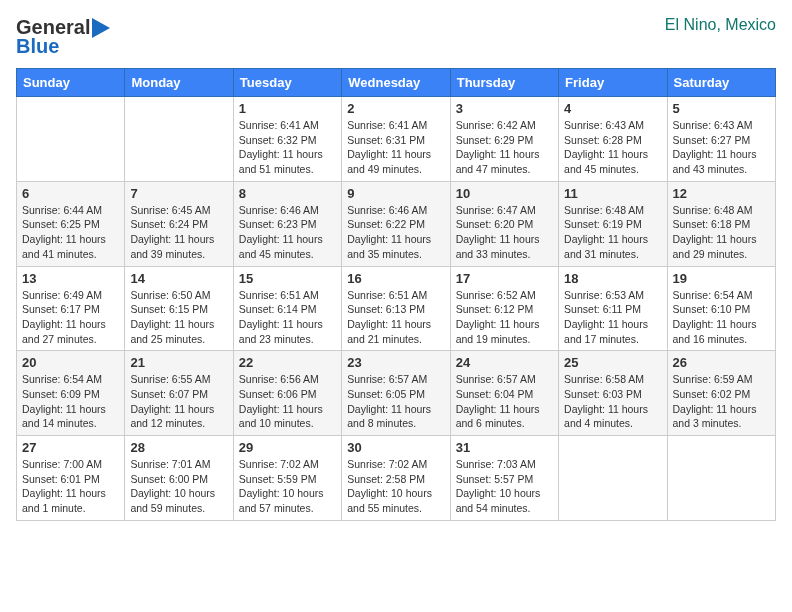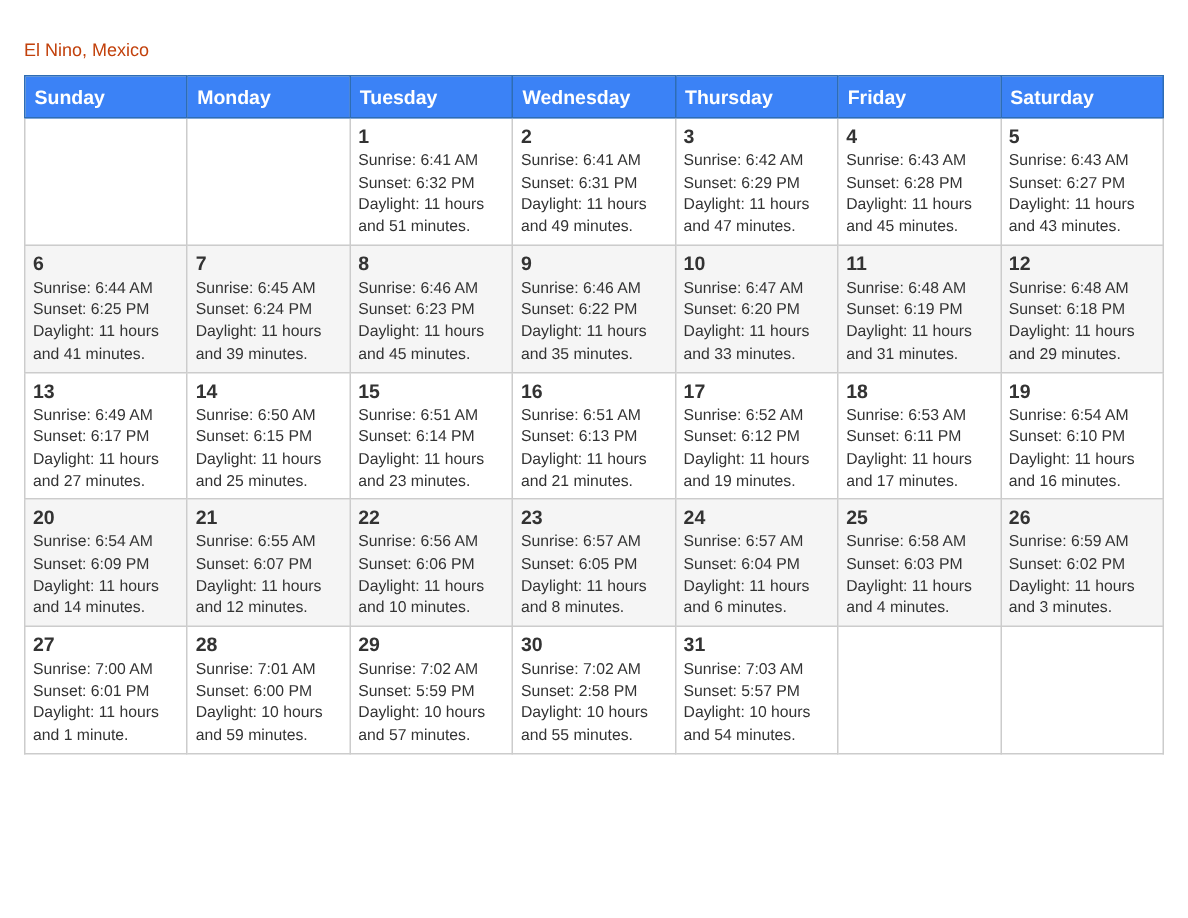--- a/index.html
+++ b/index.html
@@ -50,23 +50,23 @@
     }
     .title-block {
       text-align: right;
     }
     .month-title {
       font-size: 36px;
       font-weight: bold;
       color: #333;
     }
     .location {
-      font-size: 12px;
-      color: #c2410c;
-      margin-top: 10px;
+      font-size: 16px;
+      color: #0f766e;
+      margin-top: 0;
     }
     .calendar {
       width: 100%;
       border-collapse: collapse;
       font-size: 11px;
     }
     .calendar th {
       background-color: #3b82f6;
       color: #fff;
       text-align: left;
@@ -103,20 +103,27 @@
     }
     .empty-cell {
       background: #fff !important;
     }
   </style>
 </head>
 <body>
 
 <div class="container">
   <div class="header">
+    <div class="logo">
+      <div class="logo-top">
+        <span class="logo-general">General</span>
+        <div class="logo-blue-arrow"></div>
+      </div>
+      <span class="logo-blue">Blue</span>
+    </div>
     <div class="title-block">
       <div class="location">El Nino, Mexico</div>
     </div>
   </div>
 
   <table class="calendar">
     <thead>
       <tr>
         <th>Sunday</th>
         <th>Monday</th>

